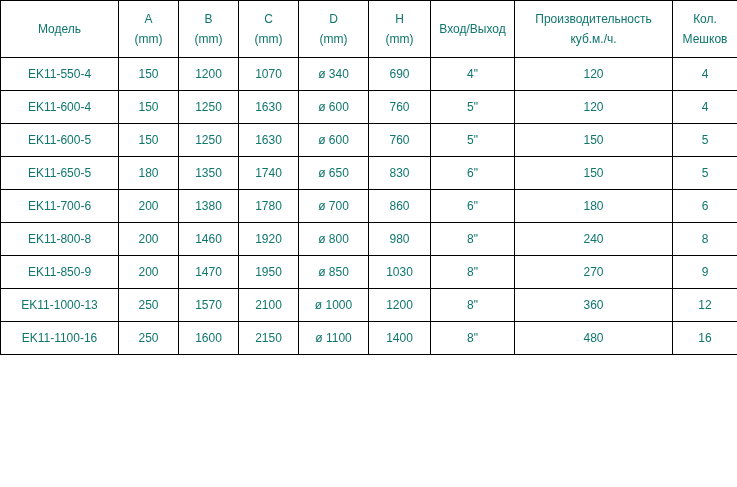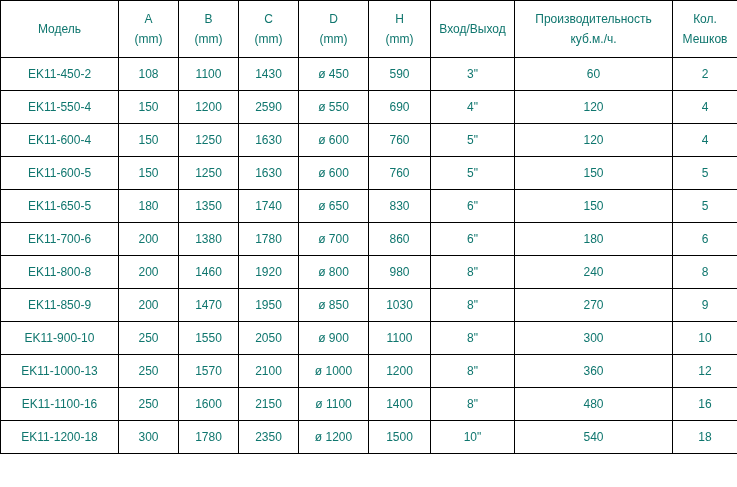--- a/index.html
+++ b/index.html
@@ -94,36 +94,25 @@
           <span class="h2">куб.м./ч.</span>
         </th>
         <th>
           <span class="h1">Кол.</span>
           <span class="h2">Мешков</span>
         </th>
       </tr>
     </thead>
     <tbody>
         <tr>
-          <td>EK11-450-2</td>
-          <td>108</td>
-          <td>1100</td>
-          <td>1430</td>
-          <td>ø 450</td>
-          <td>590</td>
-          <td>3"</td>
-          <td>60</td>
-          <td>2</td>
-        </tr>
-        <tr>
           <td class="hi">EK11-550-4</td>
           <td class="lo">150</td>
           <td class="lo">1200</td>
-          <td class="lo">2590</td>
-          <td class="hi">ø 550</td>
+          <td class="lo">1070</td>
+          <td class="hi">ø 340</td>
           <td class="lo">690</td>
           <td class="hi">4"</td>
           <td class="lo">120</td>
           <td class="hi">4</td>
         </tr>
         <tr>
           <td class="hi">EK11-600-4</td>
           <td class="lo">150</td>
           <td class="lo">1250</td>
           <td class="lo">1630</td>
@@ -182,31 +171,20 @@
           <td class="lo">200</td>
           <td class="lo">1470</td>
           <td class="lo">1950</td>
           <td class="hi">ø 850</td>
           <td class="lo">1030</td>
           <td class="hi">8"</td>
           <td class="lo">270</td>
           <td class="hi">9</td>
         </tr>
         <tr>
-          <td class="hi">EK11-900-10</td>
-          <td class="lo">250</td>
-          <td class="lo">1550</td>
-          <td class="lo">2050</td>
-          <td class="hi">ø 900</td>
-          <td class="lo">1100</td>
-          <td class="hi">8"</td>
-          <td class="lo">300</td>
-          <td class="hi">10</td>
-        </tr>
-        <tr>
           <td class="hi">EK11-1000-13</td>
           <td class="lo">250</td>
           <td class="lo">1570</td>
           <td class="lo">2100</td>
           <td class="hi">ø 1000</td>
           <td class="lo">1200</td>
           <td class="hi">8"</td>
           <td class="lo">360</td>
           <td class="hi">12</td>
         </tr>
@@ -214,26 +192,15 @@
           <td class="hi">EK11-1100-16</td>
           <td class="lo">250</td>
           <td class="lo">1600</td>
           <td class="lo">2150</td>
           <td class="hi">ø 1100</td>
           <td class="lo">1400</td>
           <td class="hi">8"</td>
           <td class="lo">480</td>
           <td class="hi">16</td>
         </tr>
-        <tr>
-          <td class="hi">EK11-1200-18</td>
-          <td class="lo">300</td>
-          <td class="lo">1780</td>
-          <td class="lo">2350</td>
-          <td class="hi">ø 1200</td>
-          <td class="lo">1500</td>
-          <td class="hi">10"</td>
-          <td class="lo">540</td>
-          <td class="hi">18</td>
-        </tr>
       </tbody>
   </table>
 </div>
 
 </body></html>

